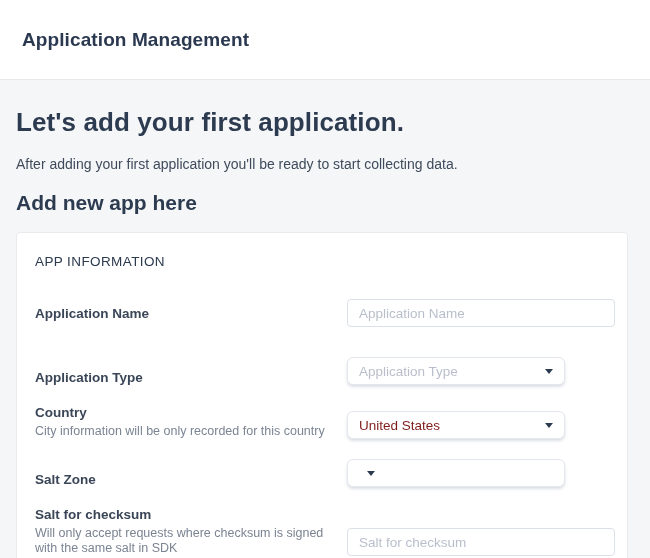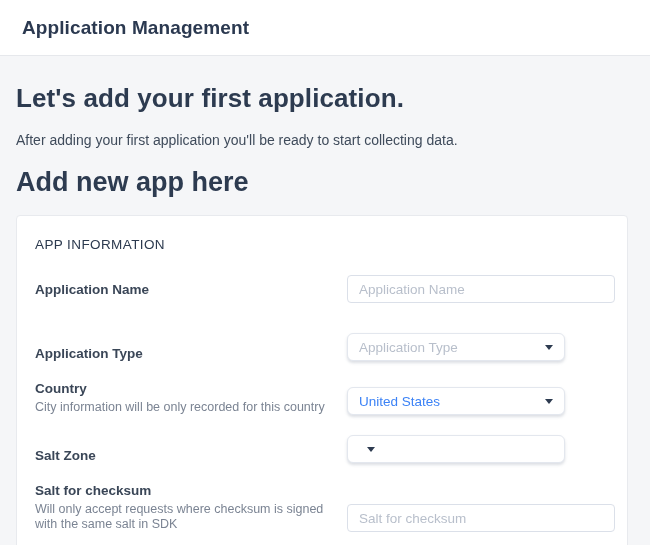--- a/index.html
+++ b/index.html
@@ -3,21 +3,21 @@
 <meta charset="utf-8">
 <style>
   * { margin: 0; padding: 0; box-sizing: border-box; }
   html, body {
     width: 650px; height: 558px;
     overflow: hidden;
     font-family: "Liberation Sans", "DejaVu Sans", sans-serif;
     background: #ffffff;
   }
   .header {
-    height: 56px;
+    height: 80px;
     background: #ffffff;
     border-bottom: 1px solid #e6e8ec;
     display: flex;
     align-items: center;
     padding-left: 22px;
   }
   .header h1 {
     font-size: 19px;
     font-weight: 600;
     color: #2b3950;
@@ -37,39 +37,39 @@
     letter-spacing: 0.1px;
   }
   .intro-subheading {
     margin-top: 18px;
     font-size: 14px;
     font-weight: 400;
     color: #3f4b5b;
   }
   .add-app-heading {
     margin-top: 19px;
-    font-size: 27px;
+    font-size: 21px;
     font-weight: 600;
     color: #2d3b50;
   }
   .card {
     margin-top: 17px;
     width: 612px;
     min-height: 360px;
     background: #ffffff;
     border: 1px solid #e8eaee;
     border-radius: 4px;
     padding: 21px 18px 40px 18px;
   }
   .section-title {
     font-size: 13.5px;
     font-weight: 500;
     color: #2c3a4f;
     letter-spacing: 0.4px;
-    margin-bottom: 23px;
+    margin-bottom: 30px;
   }
   .row {
     display: flex;
     align-items: flex-end;
     margin-bottom: 20px;
   }
   .row-center { align-items: center; margin-bottom: 30px; }
   .label-col { width: 312px; flex: 0 0 312px; padding-right: 14px; }
   .label {
     font-size: 13.5px;
@@ -106,21 +106,21 @@
     border-radius: 6px;
     box-shadow: 0 2px 3px rgba(140,150,165,0.30);
     display: flex;
     align-items: center;
     justify-content: space-between;
     padding: 0 11px;
     cursor: pointer;
   }
   .select-value {
     font-size: 13.5px;
-    color: #3b82f6;
+    color: #7f1d1d;
     white-space: nowrap;
     overflow: hidden;
   }
   .select-value.placeholder { color: #b8bfcb; }
   .caret {
     width: 0; height: 0;
     border-left: 4.5px solid transparent;
     border-right: 4.5px solid transparent;
     border-top: 5.5px solid #2d3b50;
     flex: 0 0 auto;

